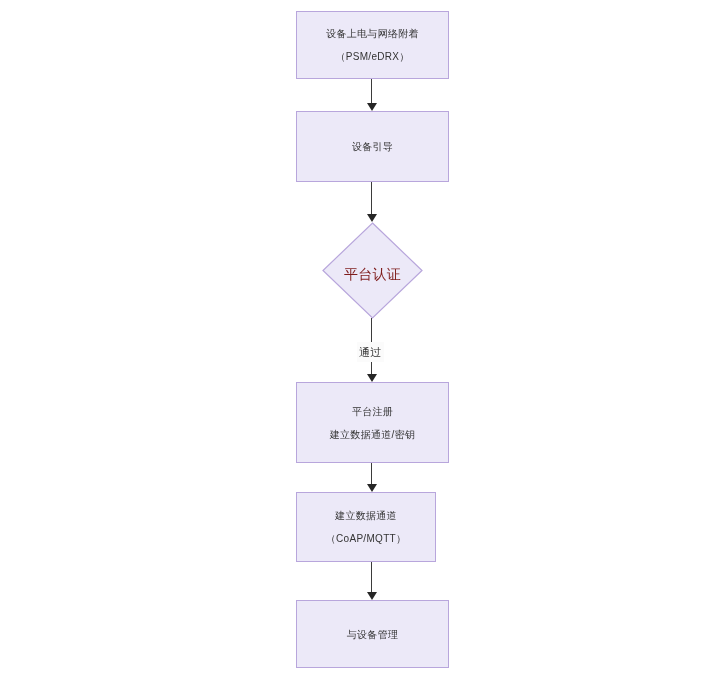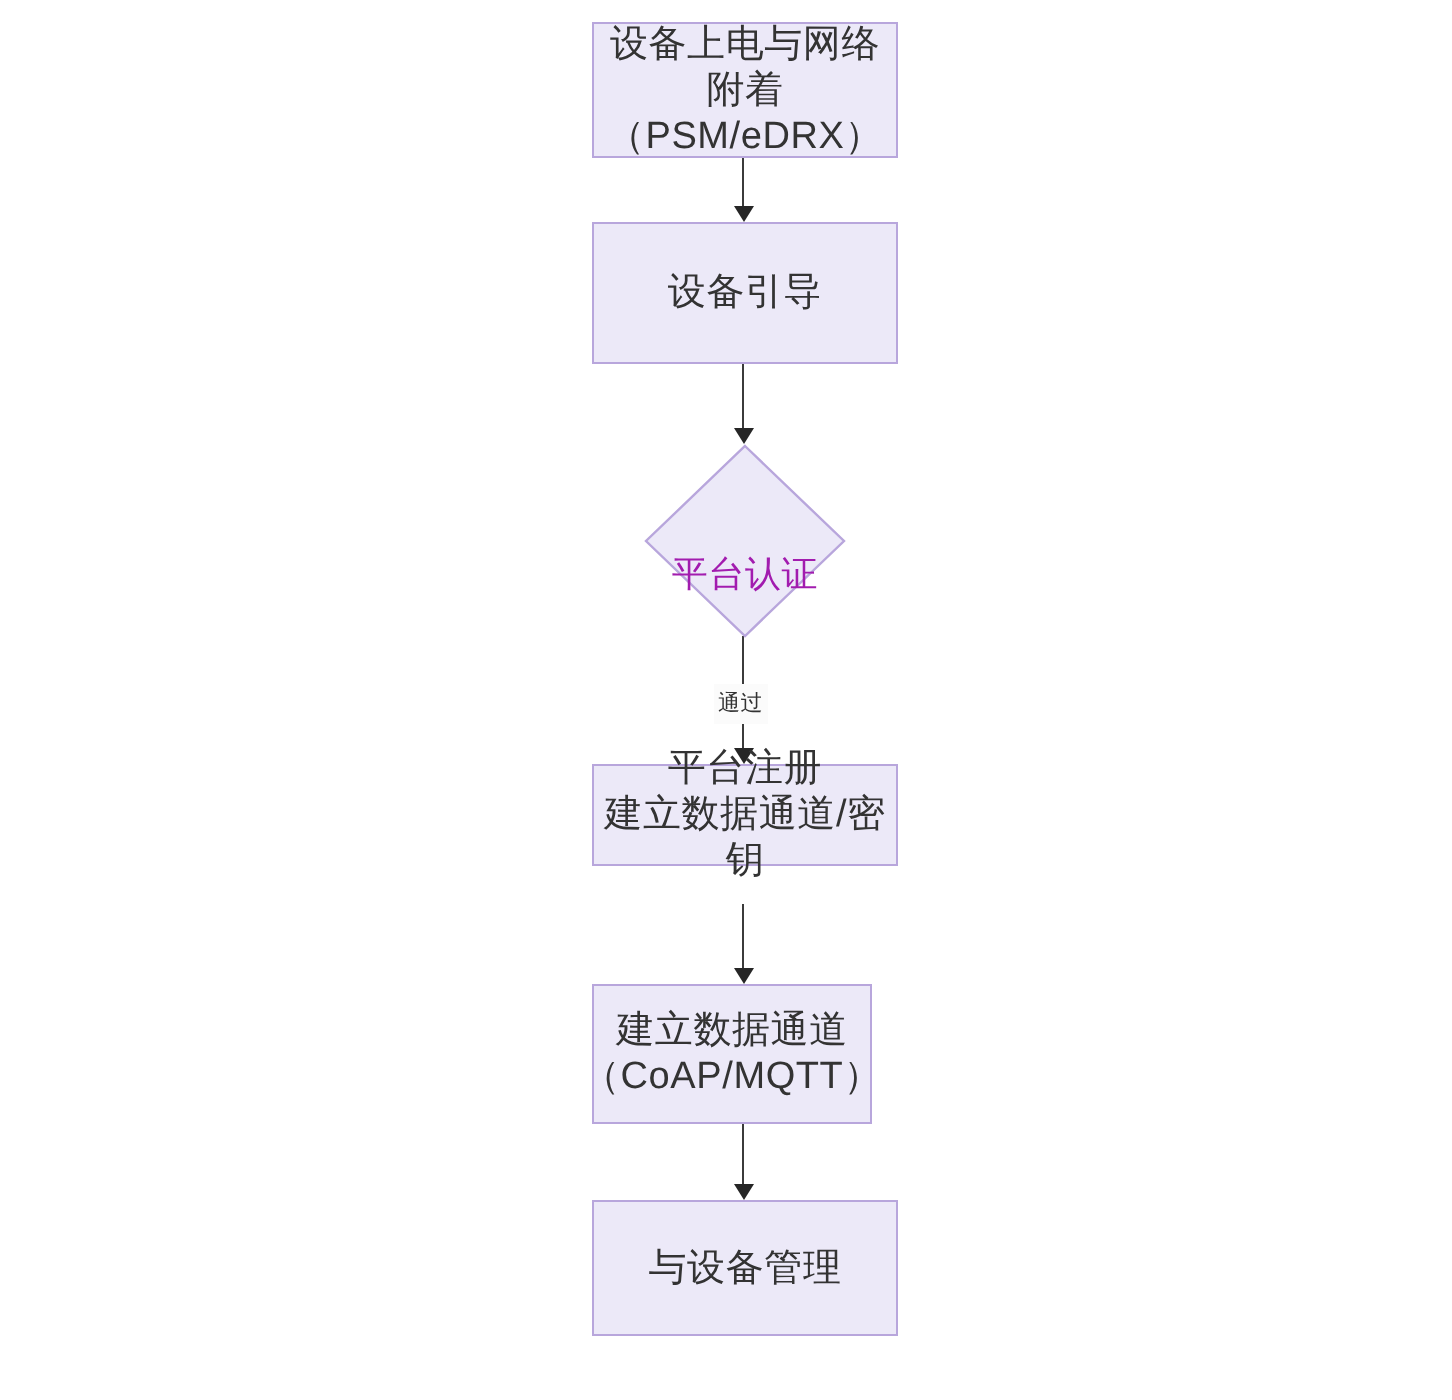--- a/index.html
+++ b/index.html
@@ -25,48 +25,48 @@
     position: absolute;
     box-sizing: border-box;
     background: #ece9f8;
     border: 1px solid #b8a6dc;
     color: #333333;
     display: flex;
     flex-direction: column;
     align-items: center;
     justify-content: center;
     text-align: center;
-    font-size: 19px;
+    font-size: 10px;
     line-height: 23px;
     letter-spacing: 0.3px;
     z-index: 3;
   }
   .node .line2 { display: block; }
 
   .diamond-wrap {
     position: absolute;
     z-index: 3;
   }
   .diamond-wrap svg {
     position: absolute;
     left: 0;
     top: 0;
     overflow: visible;
   }
   .diamond-label {
     position: absolute;
     left: 0;
-    top: 16px;
+    top: 4px;
     width: 100%;
     height: 100%;
     display: flex;
     align-items: center;
     justify-content: center;
-    font-size: 18px;
-    color: #a21caf;
+    font-size: 14px;
+    color: #7f1d1d;
     letter-spacing: 0.3px;
   }
 
   .edge {
     position: absolute;
     z-index: 1;
   }
   .edge-line {
     position: absolute;
     width: 1.3px;
@@ -134,21 +134,21 @@
     <span class="line1">设备引导</span>
   </div>
 
   <div class="diamond-wrap" style="left:322px; top:222px; width:101px; height:97px;">
     <svg width="101" height="97" viewBox="0 0 101 97">
       <polygon points="50.5,1 100,48.5 50.5,96 1,48.5" fill="#ece9f8" stroke="#b8a6dc" stroke-width="1.2"></polygon>
     </svg>
     <div class="diamond-label">平台认证</div>
   </div>
 
-  <div class="node" style="left:296px; top:382px; width:153px; height:51px;align-items:center;">
+  <div class="node" style="left:296px; top:382px; width:153px; height:81px;align-items:center;">
     <span class="line1">平台注册</span>
     <span class="line2">建立数据通道/密钥</span>
   </div>
 
   <div class="node" style="left:296px; top:492px; width:140px; height:70px;">
     <span class="line1">建立数据通道</span>
     <span class="line2">（CoAP/MQTT）</span>
   </div>
 
   <div class="node" style="left:296px; top:600px; width:153px; height:68px;">

